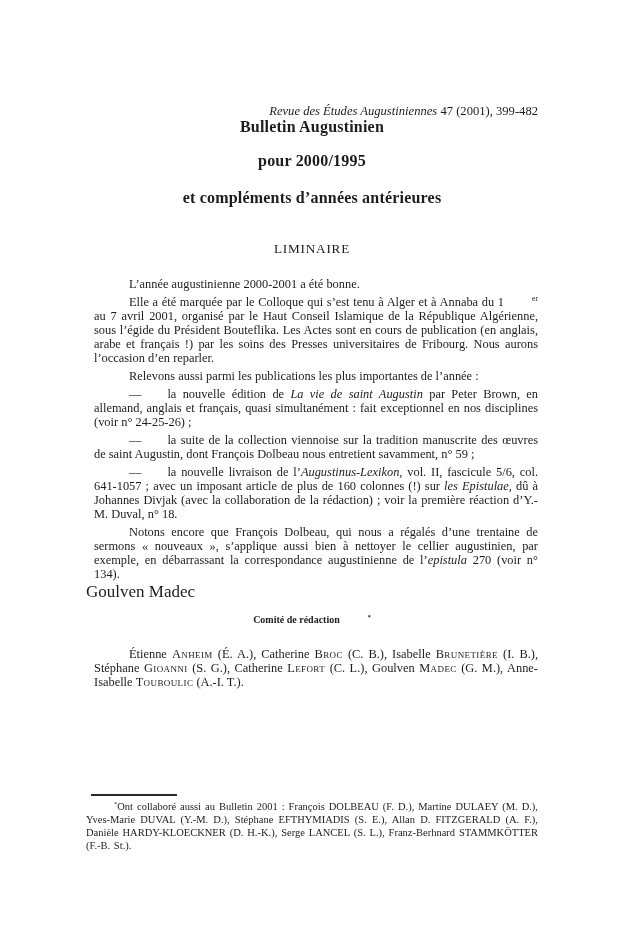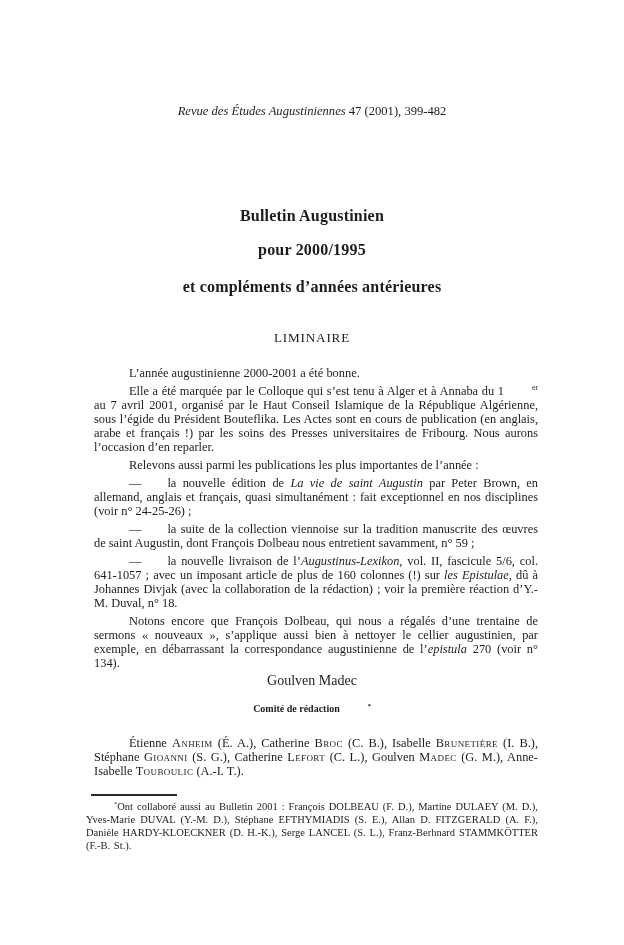--- a/index.html
+++ b/index.html
@@ -21,57 +21,57 @@
     background: #ffffff;
   }
   .content {
     position: absolute;
     left: 86px;
     top: 0;
     width: 452px;
   }
   .journal-line {
     margin: 104px 0 0 0;
-    text-align: center;
+    text-align: right;
     font-size: 12.6px;
     line-height: 15px;
     white-space: nowrap;
   }
   .title {
     margin: 0;
     text-align: center;
     font-size: 16px;
     line-height: 16px;
     font-weight: bold;
     letter-spacing: 0.2px;
   }
-  .t1 { margin-top: 89px; }
+  .t1 { }
   .t2 { margin-top: 18px; }
   .t3 { margin-top: 21px; }
   .liminaire {
     margin: 36px 0 0 0;
     text-align: center;
     font-size: 13.2px;
     line-height: 14px;
     font-weight: normal;
     letter-spacing: 0.8px;
   }
   .p {
     margin: 4px 0 0 8px;
     font-size: 12.4px;
     line-height: 14px;
     text-align: justify;
     text-indent: 35px;
   }
   .p.first { margin-top: 21px; }
   .signature {
     margin: 4px 0 14px 0;
-    font-size: 14px;
+    font-size: 17px;
     line-height: 14px;
-    text-align: center;
+    text-align: left;
   }
   .committee-heading {
     margin: 14px 0 0 0;
     text-align: center;
     font-size: 10px;
     line-height: 14px;
     font-weight: bold;
   }
   .p.committee { margin-top: 20px; }
   .footnote {

